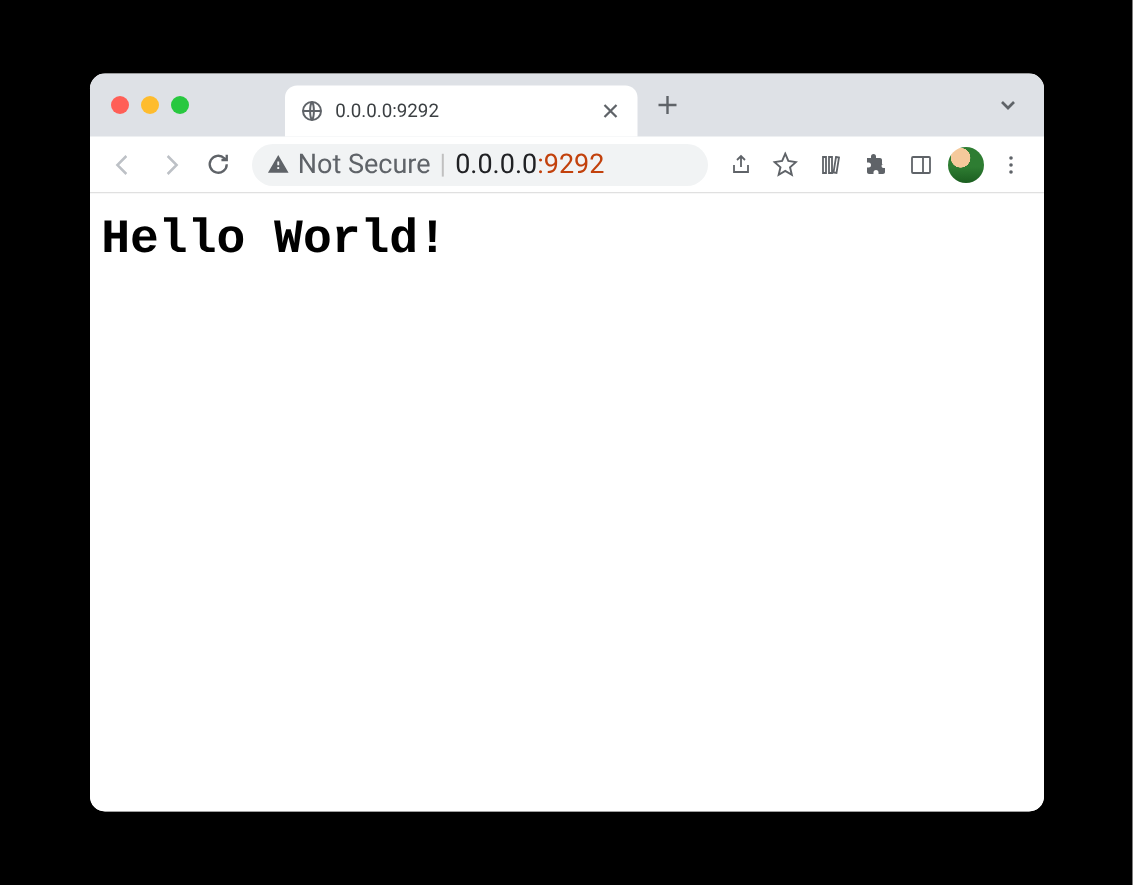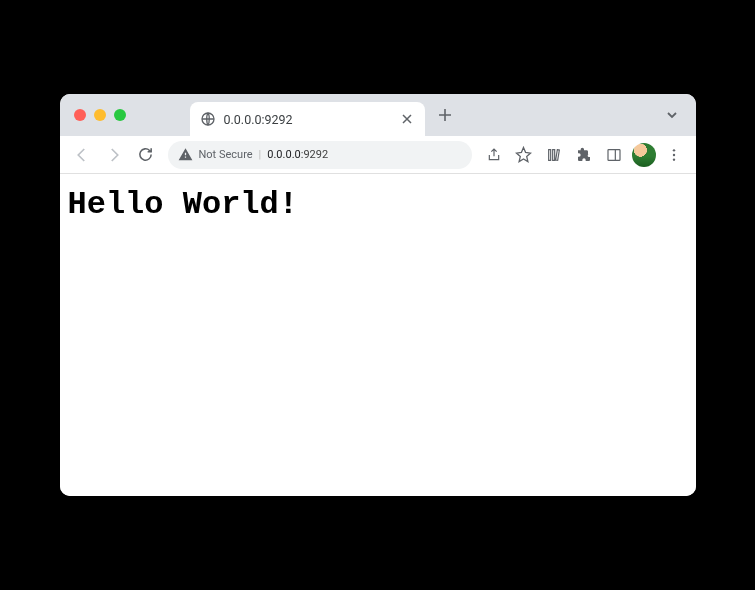--- a/index.html
+++ b/index.html
@@ -7,21 +7,21 @@
       background: #000;
       width: 755px;
       height: 590px;
       font-family: -apple-system, BlinkMacSystemFont, "Segoe UI", Roboto, sans-serif;
       display: flex;
       align-items: center;
       justify-content: center;
     }
     .window {
       width: 636px;
-      height: 402px;
+      height: 492px;
       background: #fff;
       border-radius: 10px;
       overflow: hidden;
       box-shadow: 0 10px 40px rgba(0,0,0,0.5);
       display: flex;
       flex-direction: column;
     }
     .tab-bar {
       height: 42px;
       background: #dee1e6;
@@ -90,28 +90,28 @@
     .nav-btn.disabled { color:#bdc1c6; }
     .omnibox {
       flex: 1;
       height: 28px;
       background: #f1f3f4;
       border-radius: 14px;
       display: flex;
       align-items: center;
       padding: 0 10px;
       gap: 6px;
-      font-size: 11px;
+      font-size: 18px;
       color: #202124;
       margin: 0 4px;
     }
     .omnibox .warn { color:#5f6368; display:flex; align-items:center; }
     .omnibox .notsecure { color:#5f6368; }
     .omnibox .sep { color:#c0c0c0; }
-    .omnibox .url .port { color:#404040; }
+    .omnibox .url .port { color:#c2410c; }
     .action-icons {
       display:flex; align-items:center; gap:2px;
     }
     .action-icons .ico {
       width: 28px; height: 28px; display:flex; align-items:center; justify-content:center;
       color:#5f6368;
     }
     .avatar {
       width: 24px; height: 24px; border-radius:50%;
       background: radial-gradient(circle at 35% 30%, #f5c99b 0 28%, transparent 29%),

